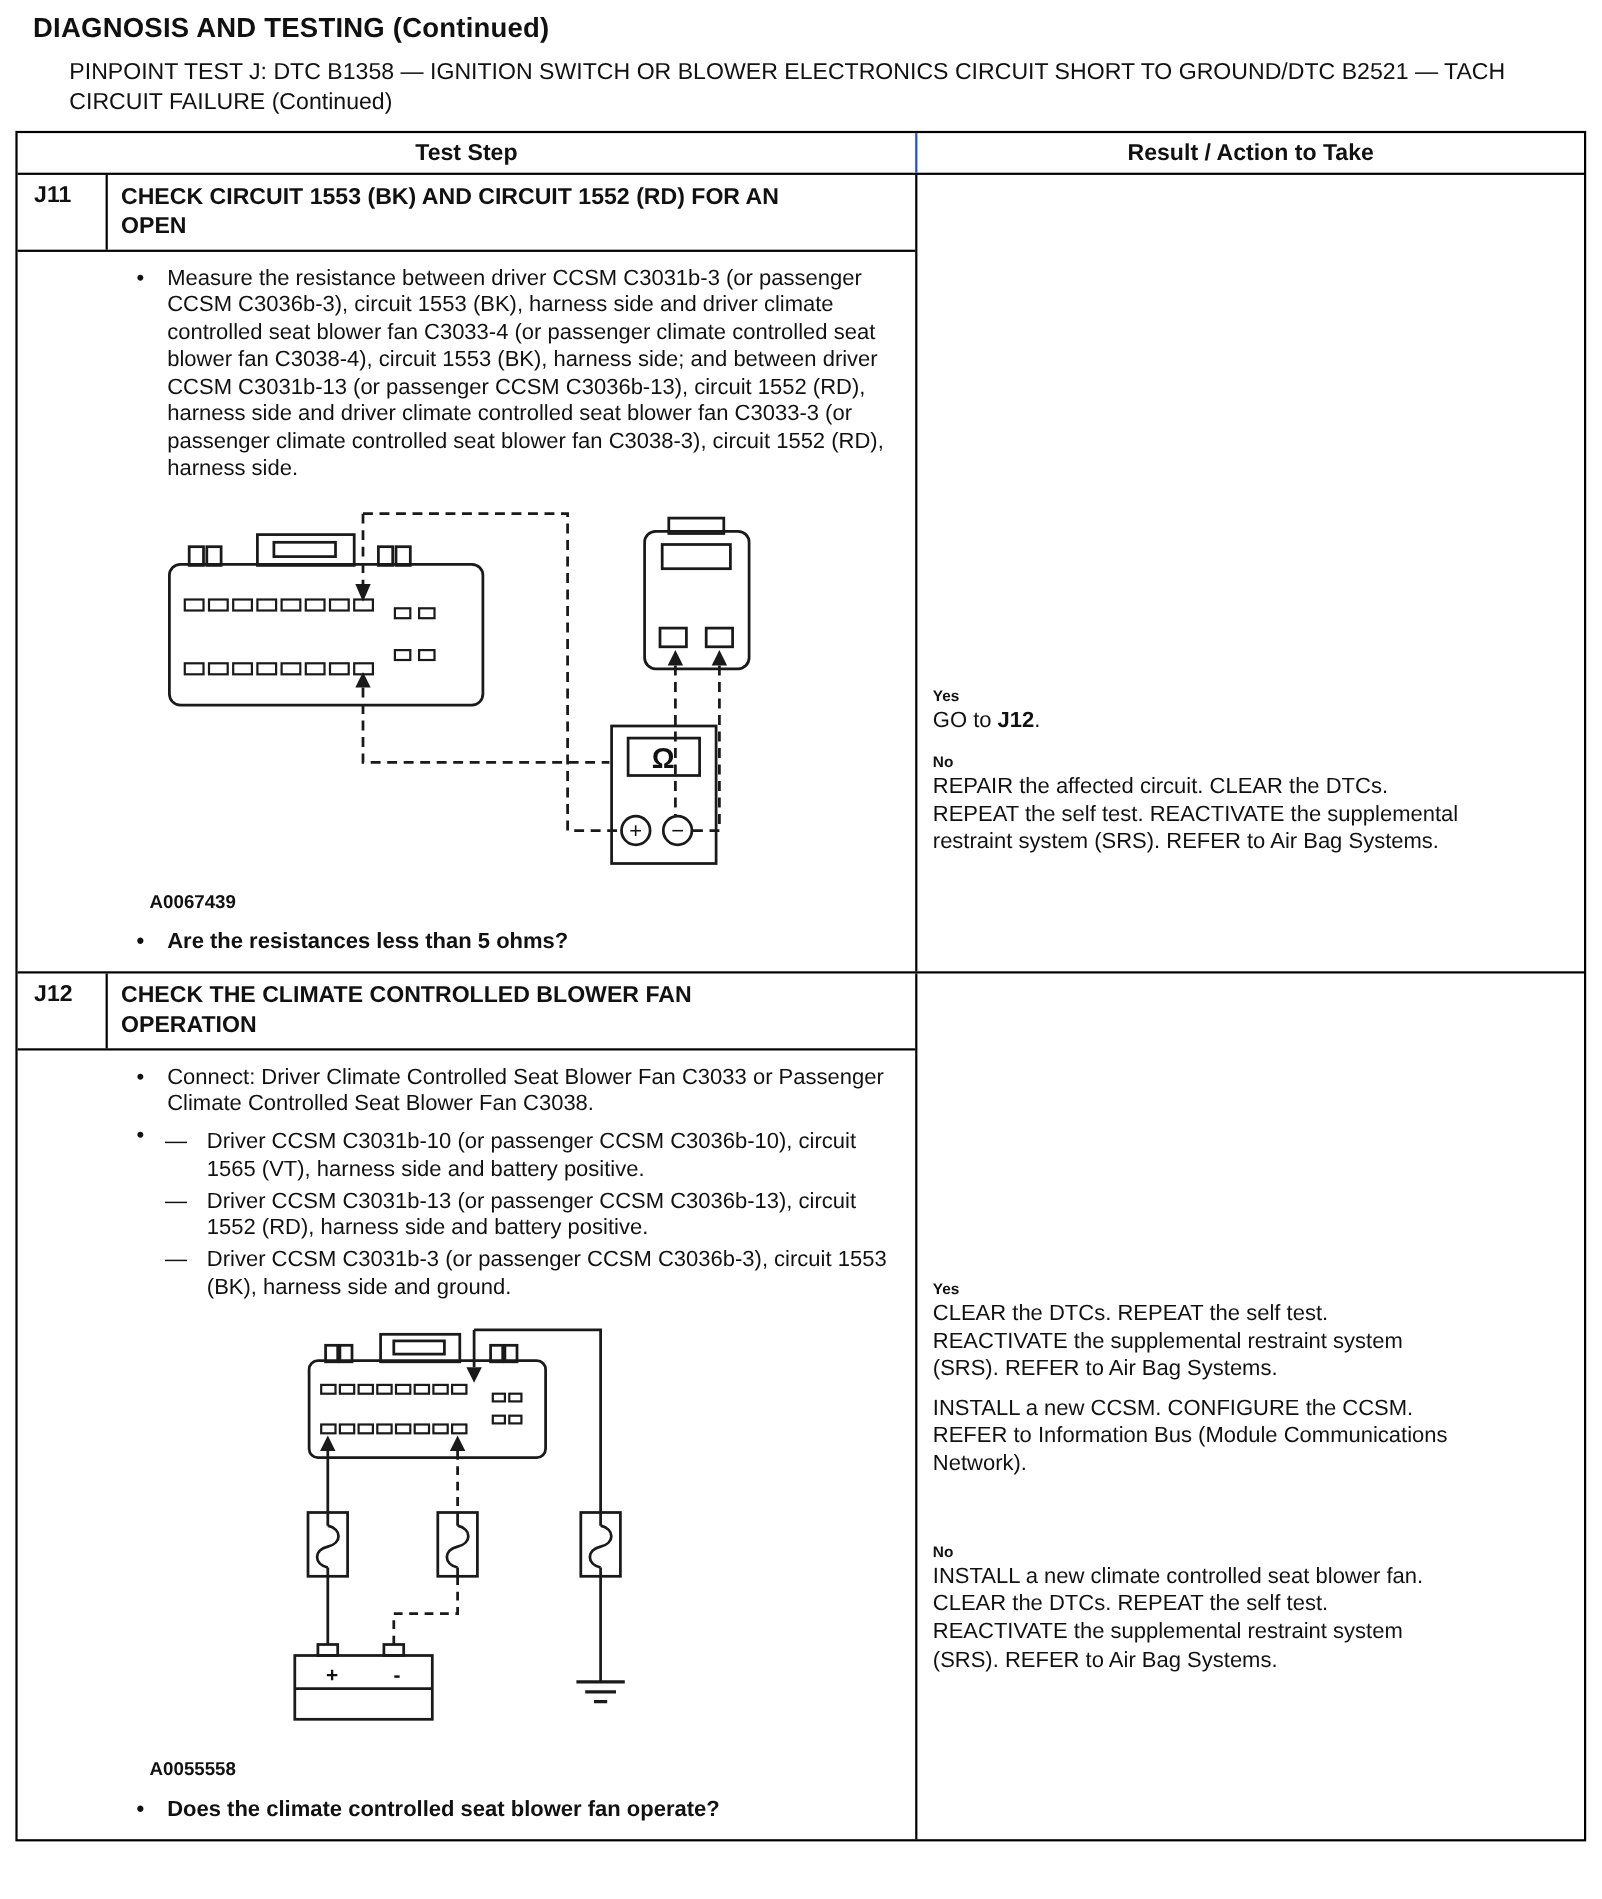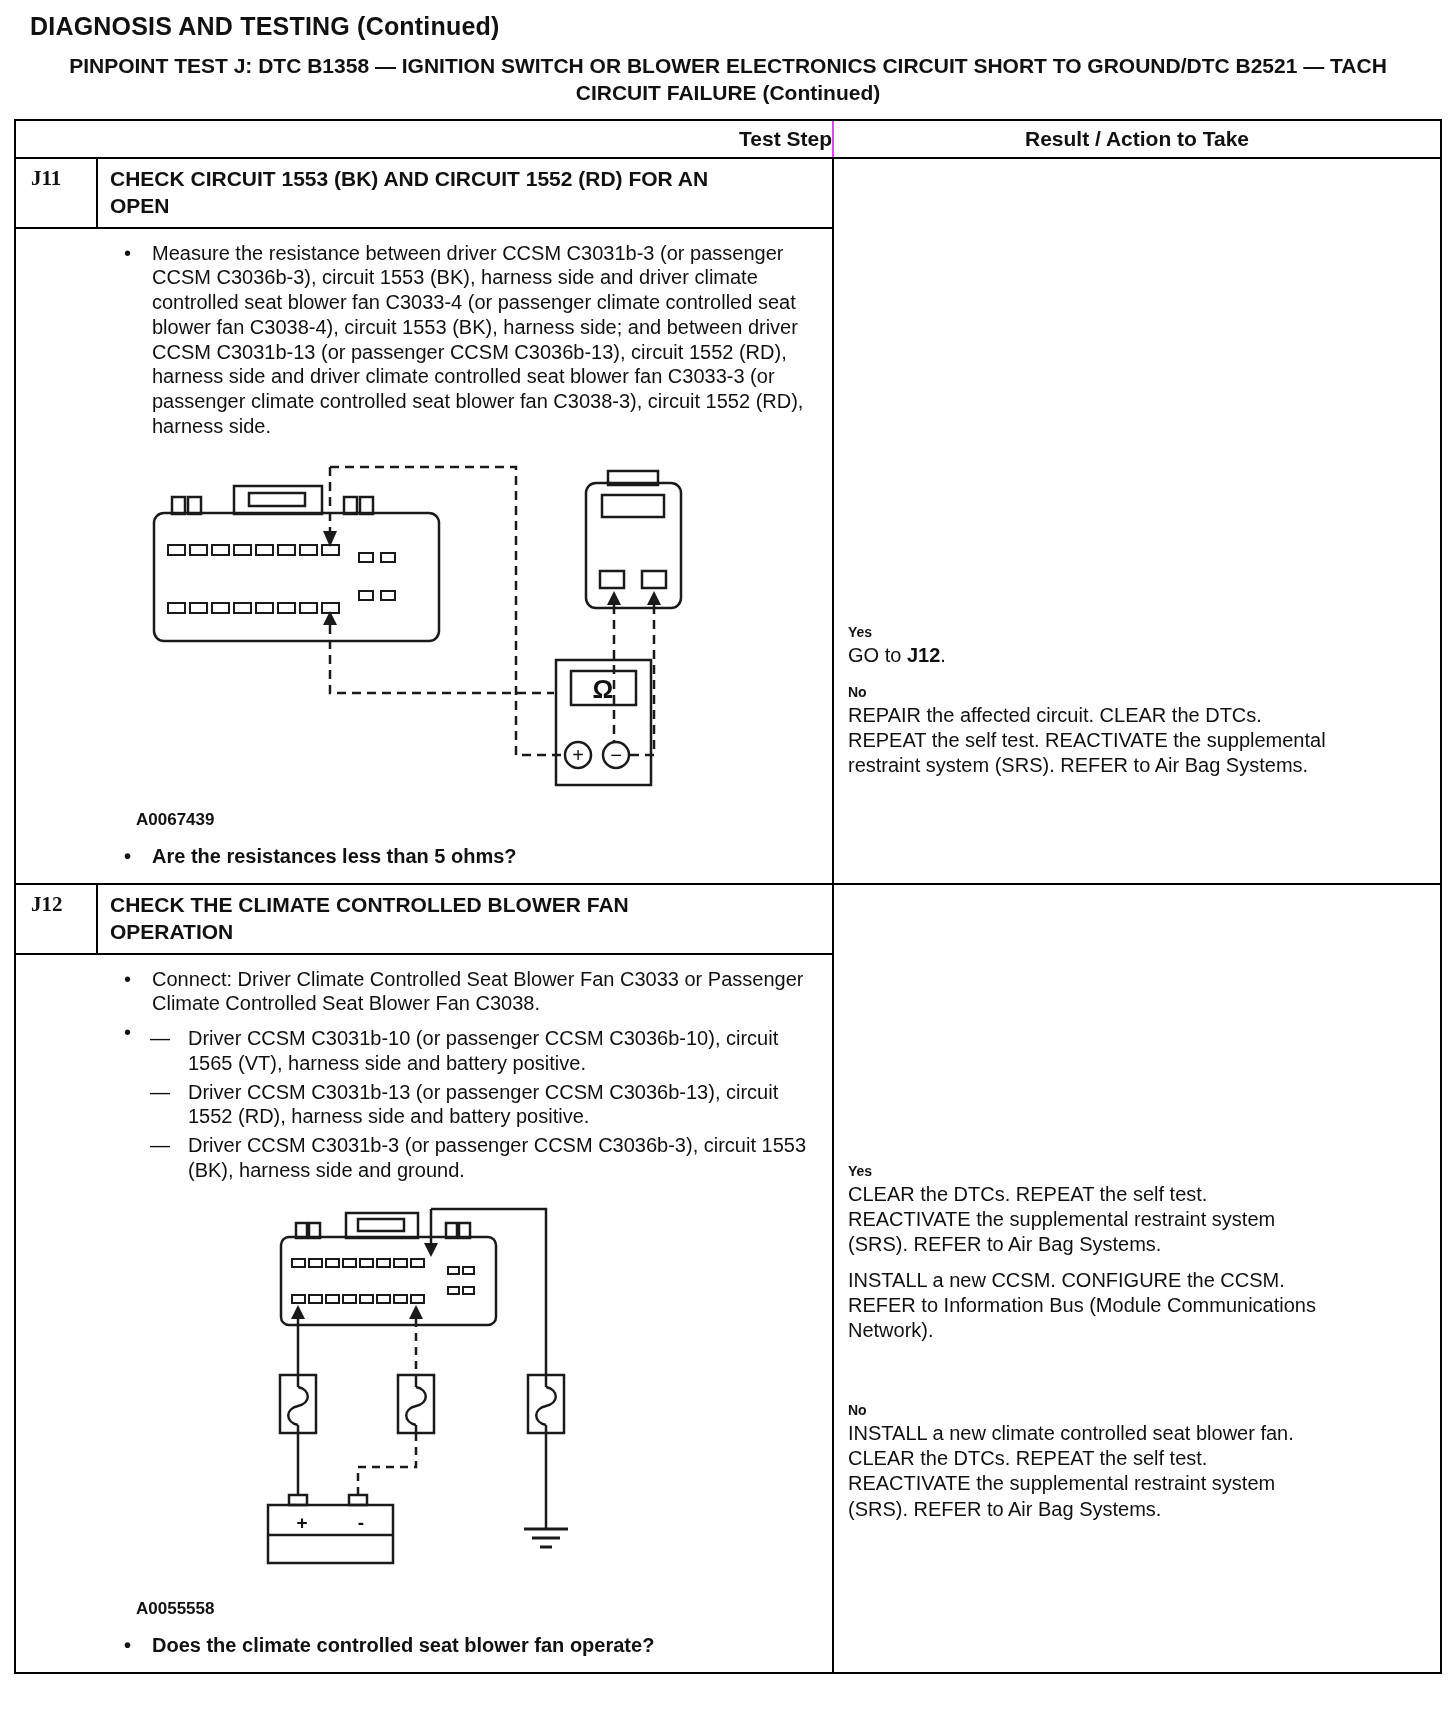--- a/index.html
+++ b/index.html
@@ -10,36 +10,36 @@
     font-family:"Liberation Sans", sans-serif;
     -webkit-font-smoothing:antialiased;
   }
   .page { padding:8px 14px 0 14px; }
 
   .doc-title {
     font-size:25px; font-weight:bold; letter-spacing:.2px;
     padding:4px 0 12px 16px;
   }
   .subtitle {
-    font-size:21px; font-weight:bold; text-align:center;
+    font-size:21px; font-weight:normal; text-align:left;
     width:1330px; margin:0 auto 12px auto; line-height:1.28;
   }
 
   .ptable { width:1428px; border:2px solid #000; }
   .thead { display:flex; border-bottom:2px solid #000; font-weight:bold; font-size:21px; }
-  .th-left { width:818px; border-right:2px solid #d946ef; text-align:right; padding:6px 0; }
+  .th-left { width:818px; border-right:2px solid #1d4ed8; text-align:center; padding:6px 0; }
   .th-right { flex:1; text-align:center; padding:6px 0; }
 
   .trow { display:flex; border-bottom:2px solid #000; }
   .trow:last-child { border-bottom:none; }
   .cell-left { width:818px; border-right:2px solid #000; display:flex; flex-direction:column; }
   .cell-right { flex:1; padding:0 14px 12px 14px; font-size:20px; line-height:1.27; }
 
   .step-header { display:flex; border-bottom:2px solid #000; font-weight:bold; font-size:21px; }
-  .step-id { width:82px; border-right:2px solid #000; padding:7px 0 7px 15px;font-family:Liberation Serif, serif; }
+  .step-id { width:82px; border-right:2px solid #000; padding:7px 0 7px 15px; }
   .step-title { flex:1; padding:7px 100px 7px 12px; line-height:1.28; }
 
   .step-body { flex:1; padding:12px 26px 14px 0; font-size:20px; line-height:1.24; }
   .row-j11 .step-body { min-height:635px; }
   .row-j12 .step-body { min-height:700px; }
 
   ul.plain { list-style:none; margin-left:136px; width:660px; }
   ul.plain li { position:relative; margin-bottom:4px; }
   ul.plain .marker { position:absolute; left:-28px; top:0; }
   ul.dash-list { list-style:none; margin:10px 0 0 172px; width:624px; }

